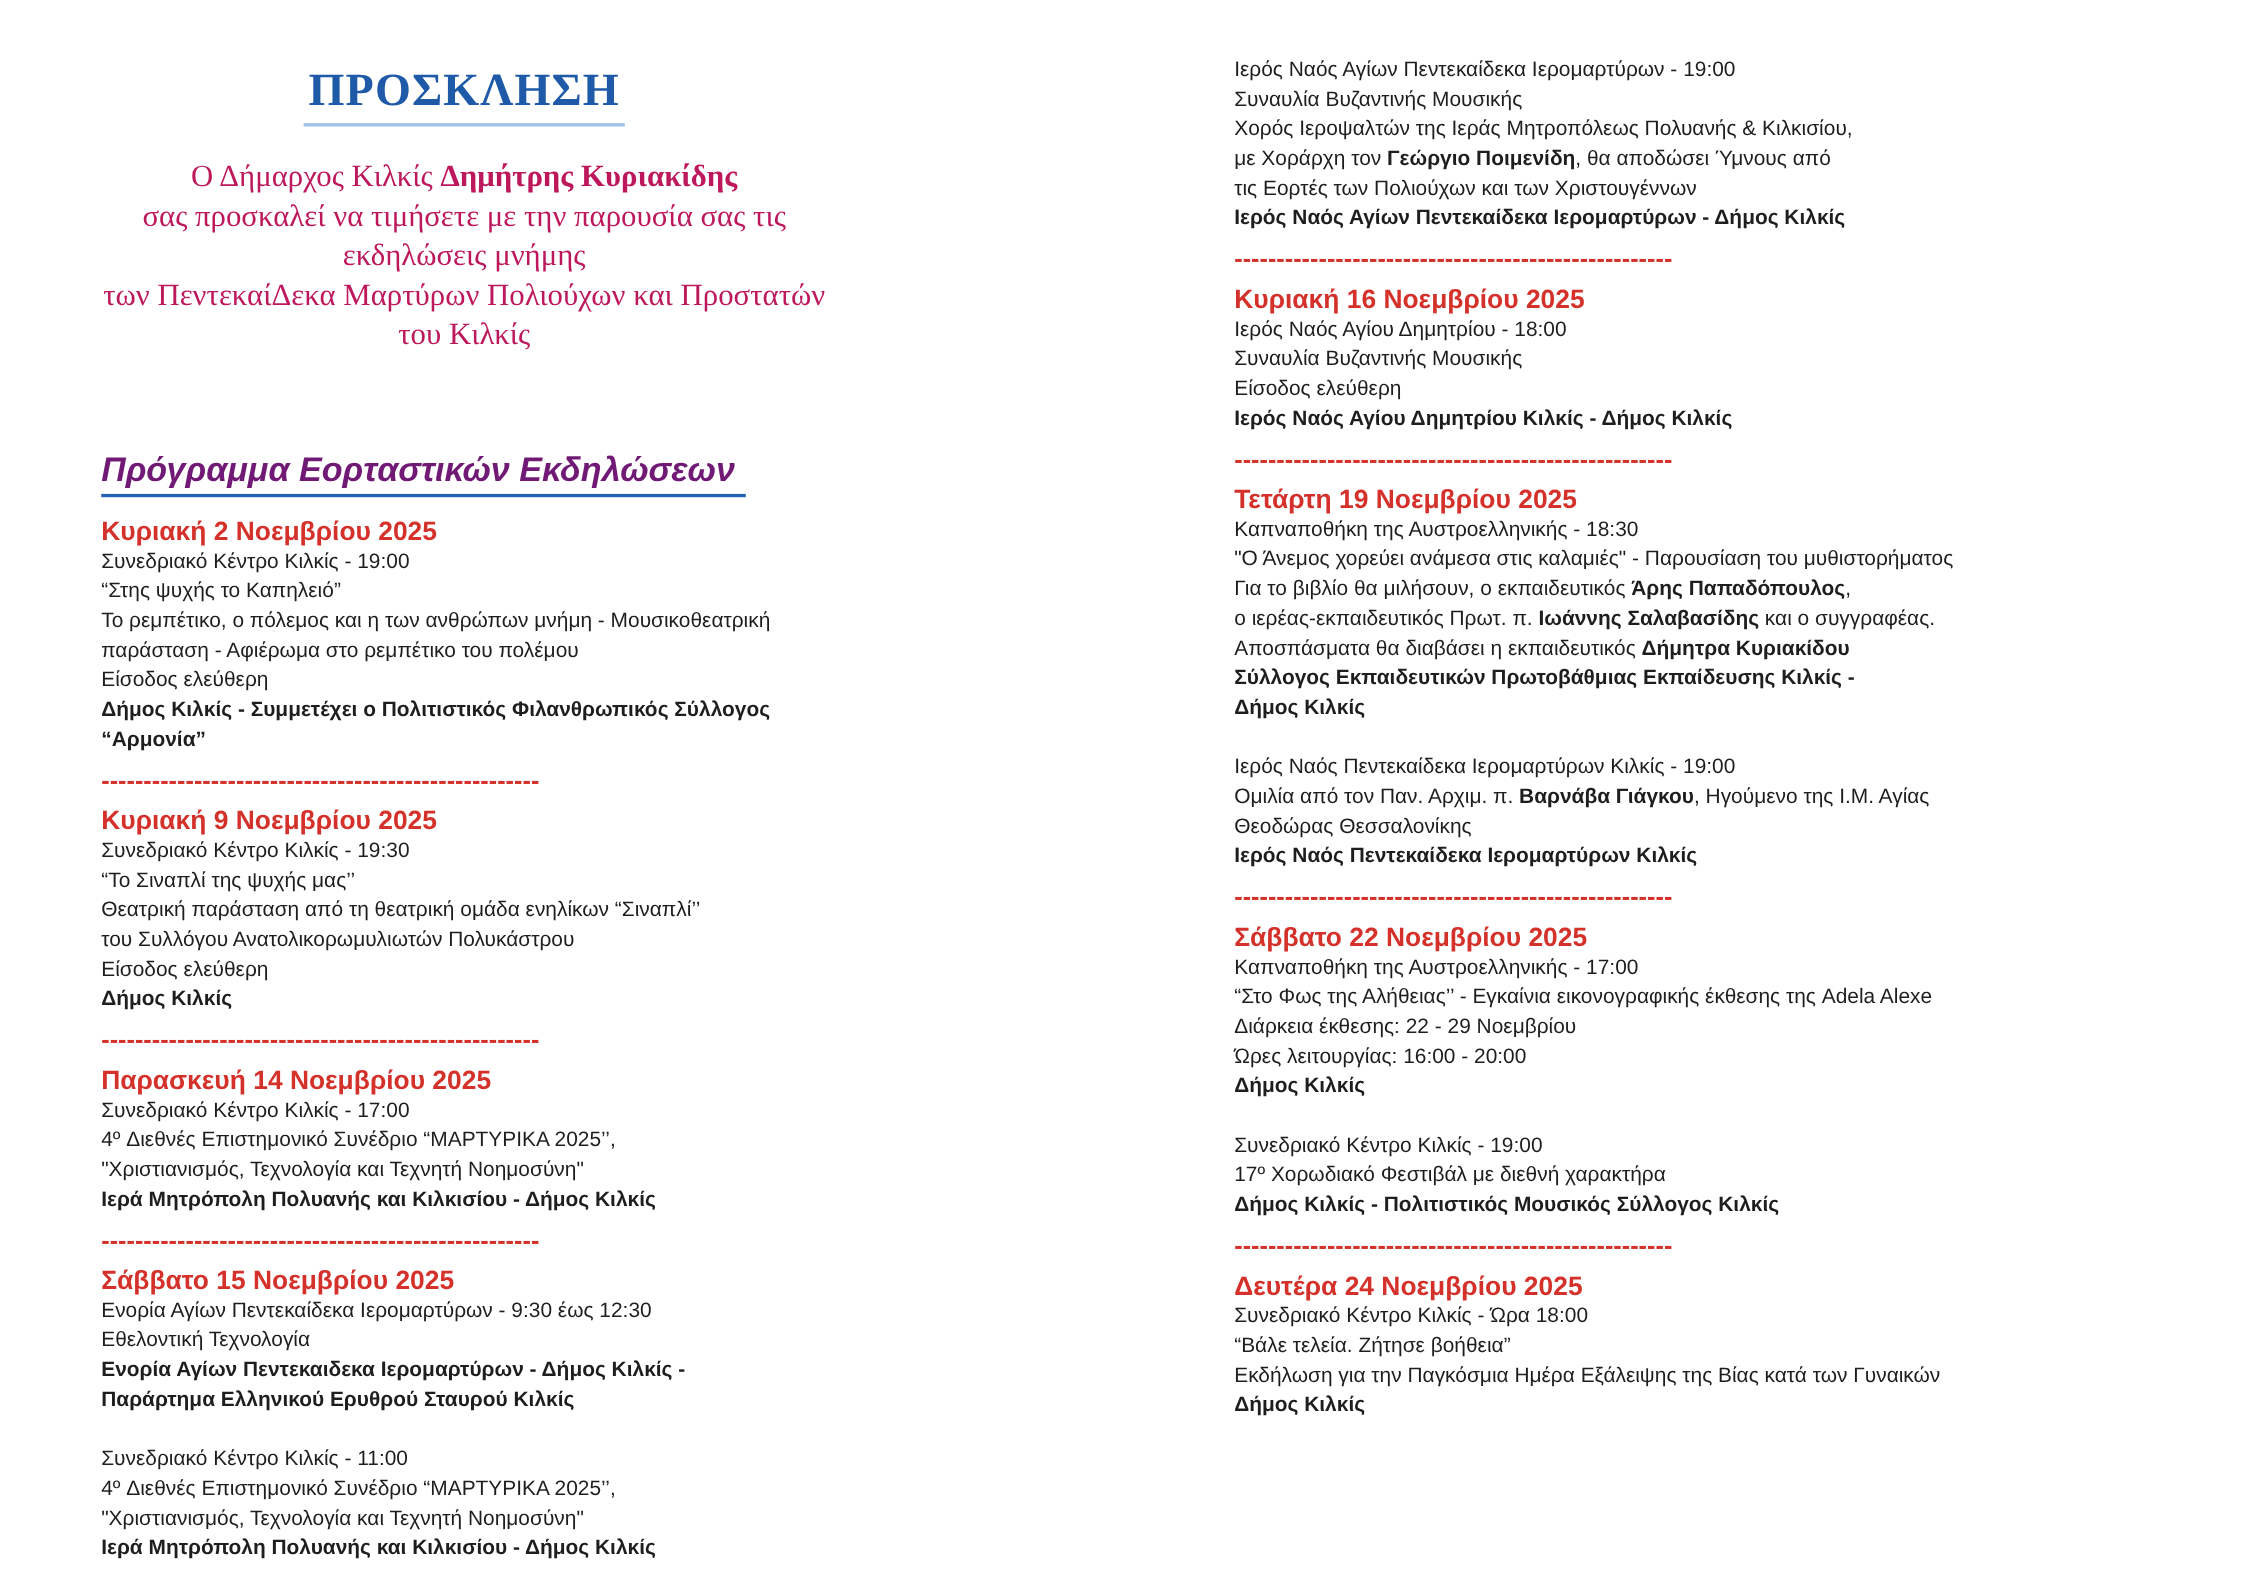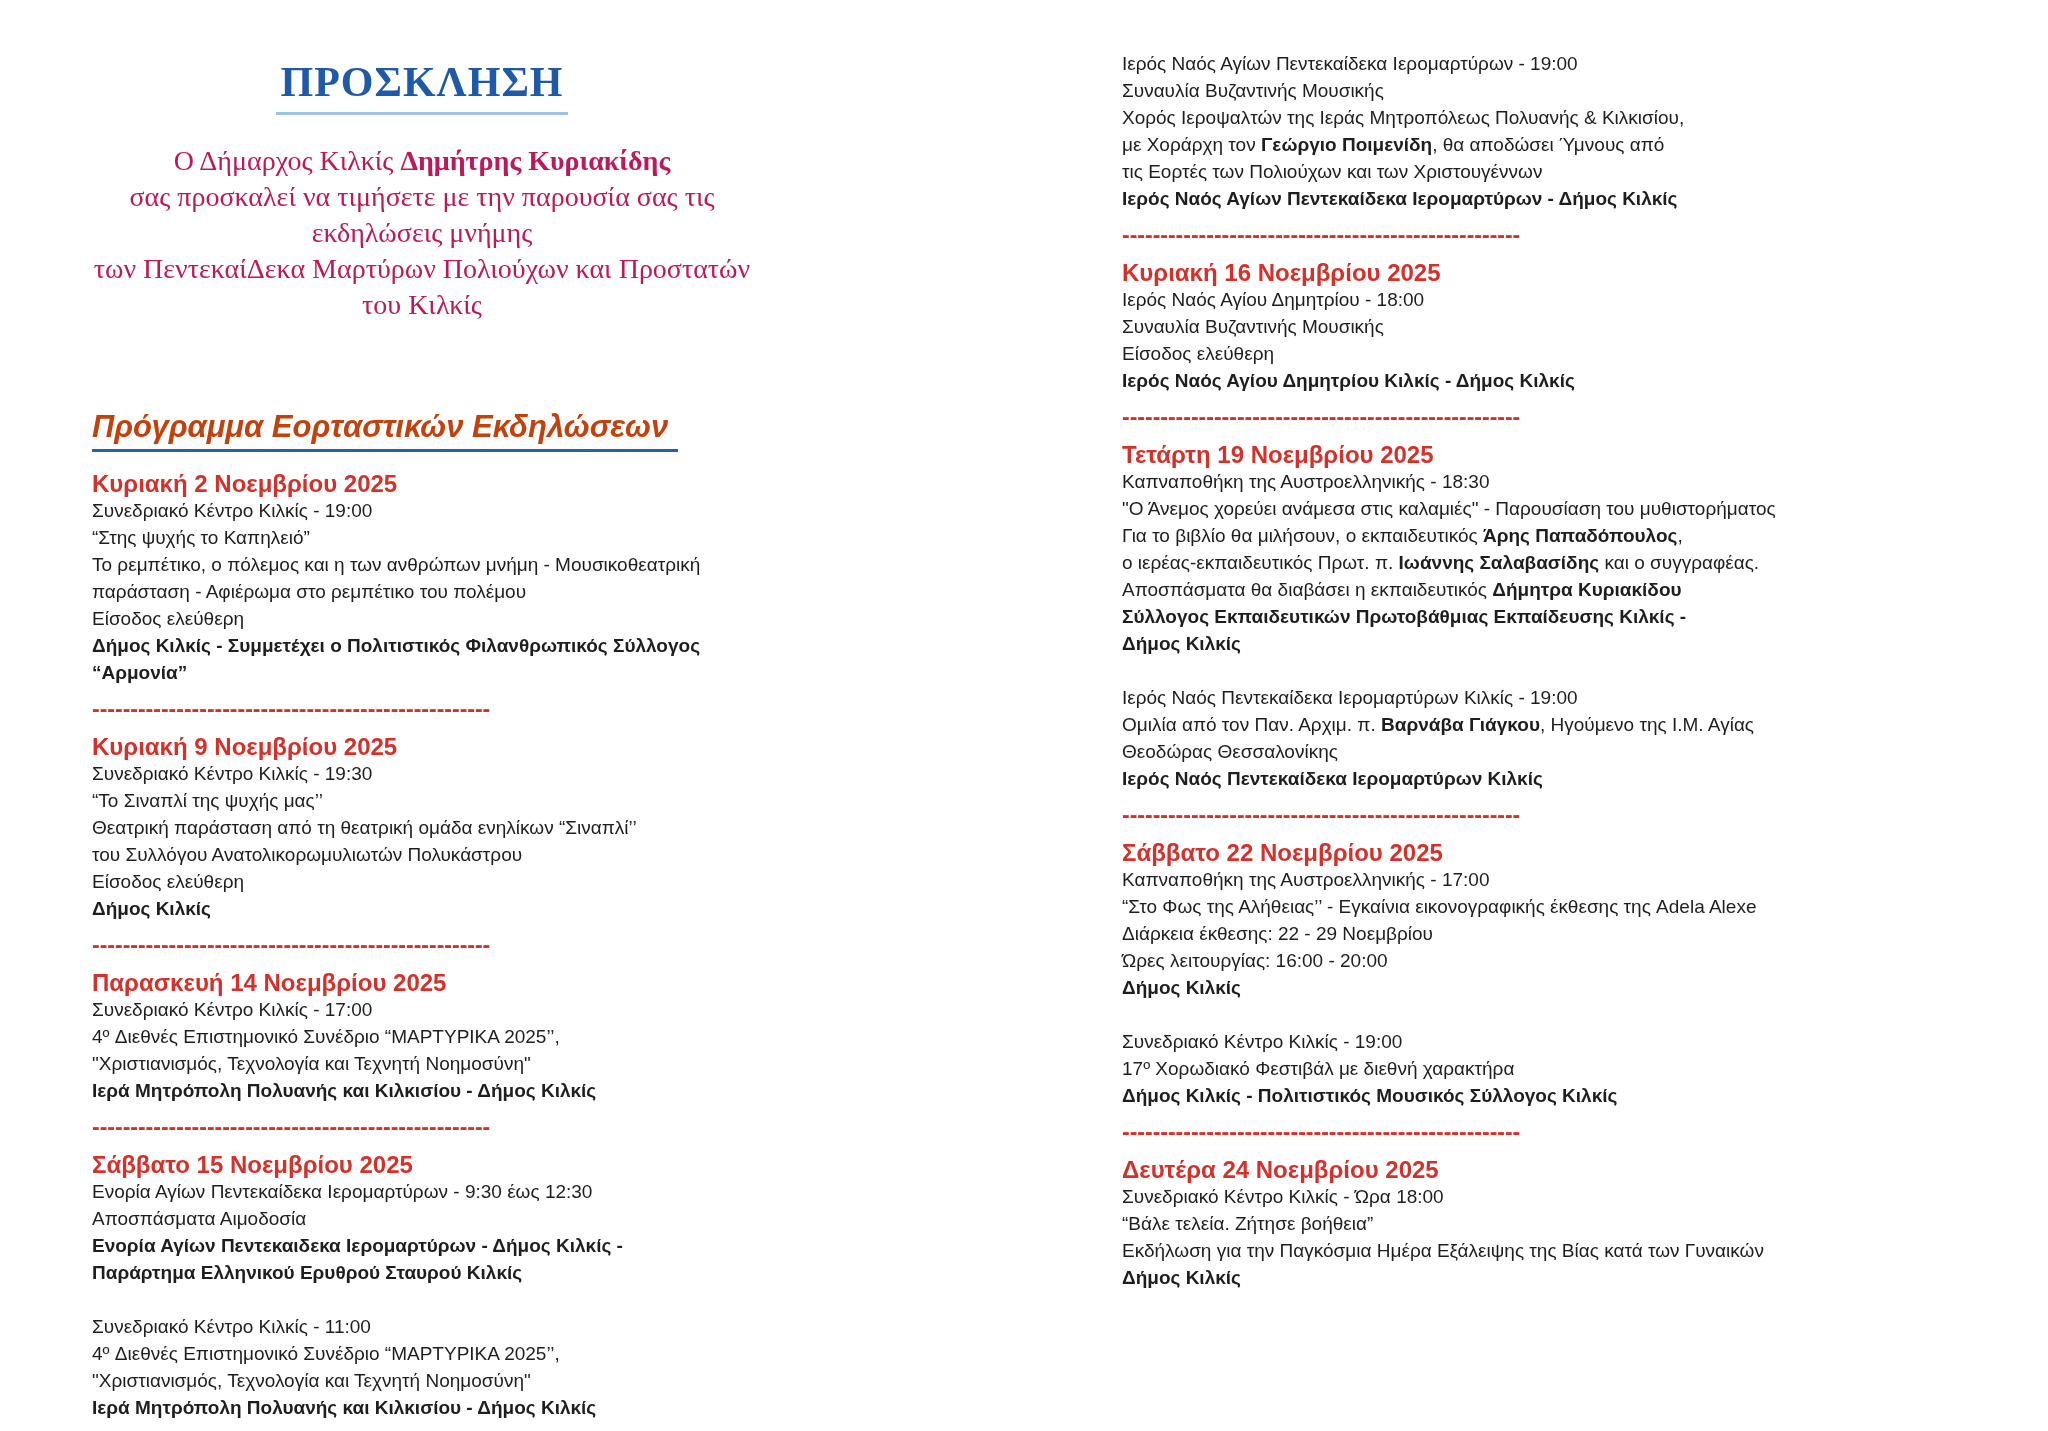--- a/index.html
+++ b/index.html
@@ -35,21 +35,21 @@
     font-family:"Liberation Serif","DejaVu Serif",serif;
     font-size:28px;
     line-height:36px;
     color:#be185d;
   }
   .program-heading{
     margin-top:86px;
     font-size:31px;
     font-weight:700;
     font-style:italic;
-    color:#c2410c;
+    color:#701a75;
   }
   .program-heading .u{
     display:inline-block;
     border-bottom:3px solid #2361b4;
     padding:0 10px 4px 0;
   }
   .events{margin-top:18px;}
 
   .line{font-size:19px;line-height:27px;white-space:nowrap;}
   .date{
@@ -102,21 +102,21 @@
         <div class="line"><span class="seg b">Δήμος Κιλκίς</span></div>
         <div class="sep">----------------------------------------------------</div>
         <div class="date">Παρασκευή 14 Νοεμβρίου 2025</div>
         <div class="line"><span class="seg">Συνεδριακό Κέντρο Κιλκίς - 17:00</span></div>
         <div class="line"><span class="seg">4º Διεθνές Επιστημονικό Συνέδριο “ΜΑΡΤΥΡΙΚΑ 2025’’,</span></div>
         <div class="line"><span class="seg">"Χριστιανισμός, Τεχνολογία και Τεχνητή Νοημοσύνη"</span></div>
         <div class="line"><span class="seg b">Ιερά Μητρόπολη Πολυανής και Κιλκισίου - Δήμος Κιλκίς</span></div>
         <div class="sep">----------------------------------------------------</div>
         <div class="date">Σάββατο 15 Νοεμβρίου 2025</div>
         <div class="line"><span class="seg">Ενορία Αγίων Πεντεκαίδεκα Ιερομαρτύρων - 9:30 έως 12:30</span></div>
-        <div class="line"><span class="seg">Αποσπάσματα Αιμοδοσία</span></div>
+        <div class="line"><span class="seg">Εθελοντική Τεχνολογία</span></div>
         <div class="line"><span class="seg b">Ενορία Αγίων Πεντεκαιδεκα Ιερομαρτύρων - Δήμος Κιλκίς -</span></div>
         <div class="line"><span class="seg b">Παράρτημα Ελληνικού Ερυθρού Σταυρού Κιλκίς</span></div>
         <div class="gap"></div>
         <div class="line"><span class="seg">Συνεδριακό Κέντρο Κιλκίς - 11:00</span></div>
         <div class="line"><span class="seg">4º Διεθνές Επιστημονικό Συνέδριο “ΜΑΡΤΥΡΙΚΑ 2025’’,</span></div>
         <div class="line"><span class="seg">"Χριστιανισμός, Τεχνολογία και Τεχνητή Νοημοσύνη"</span></div>
         <div class="line"><span class="seg b">Ιερά Μητρόπολη Πολυανής και Κιλκισίου - Δήμος Κιλκίς</span></div>
       </div>
   </div>
 

